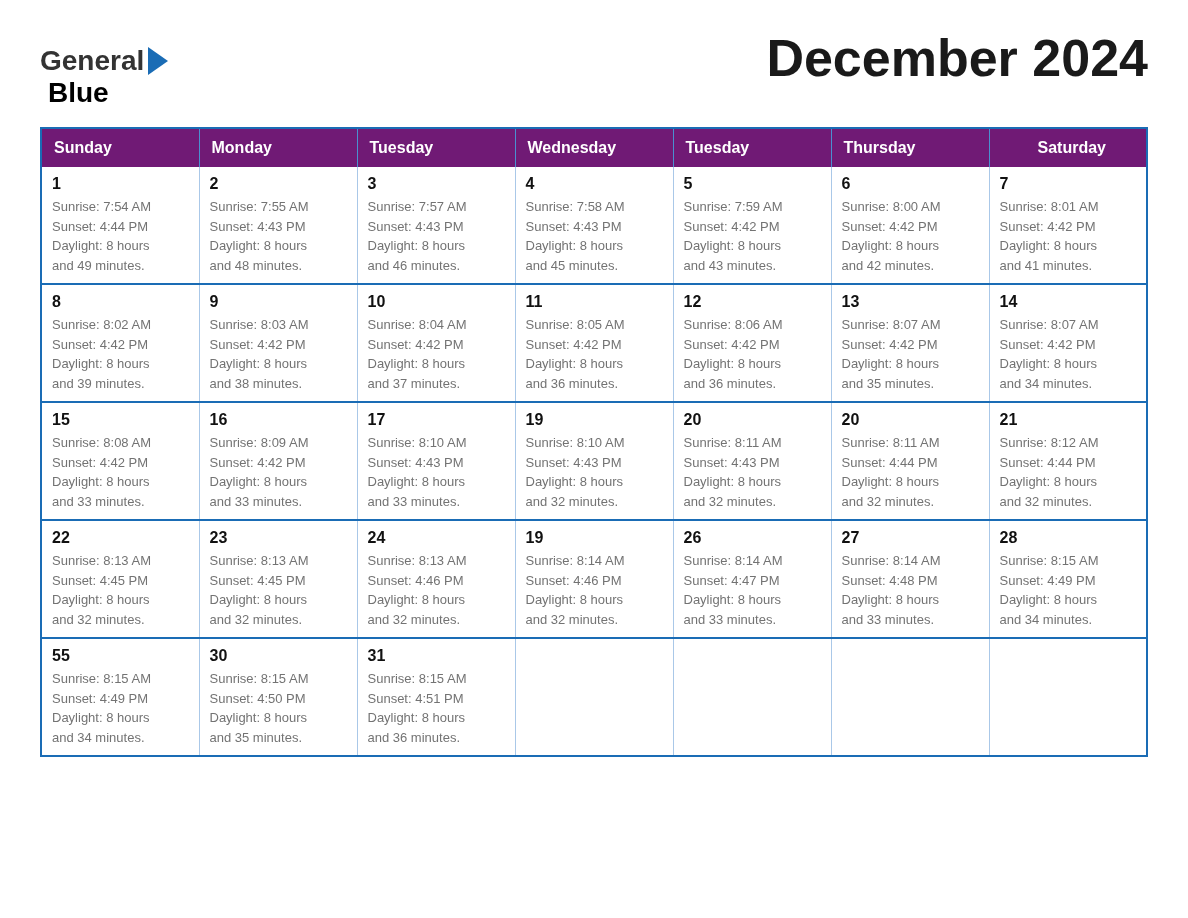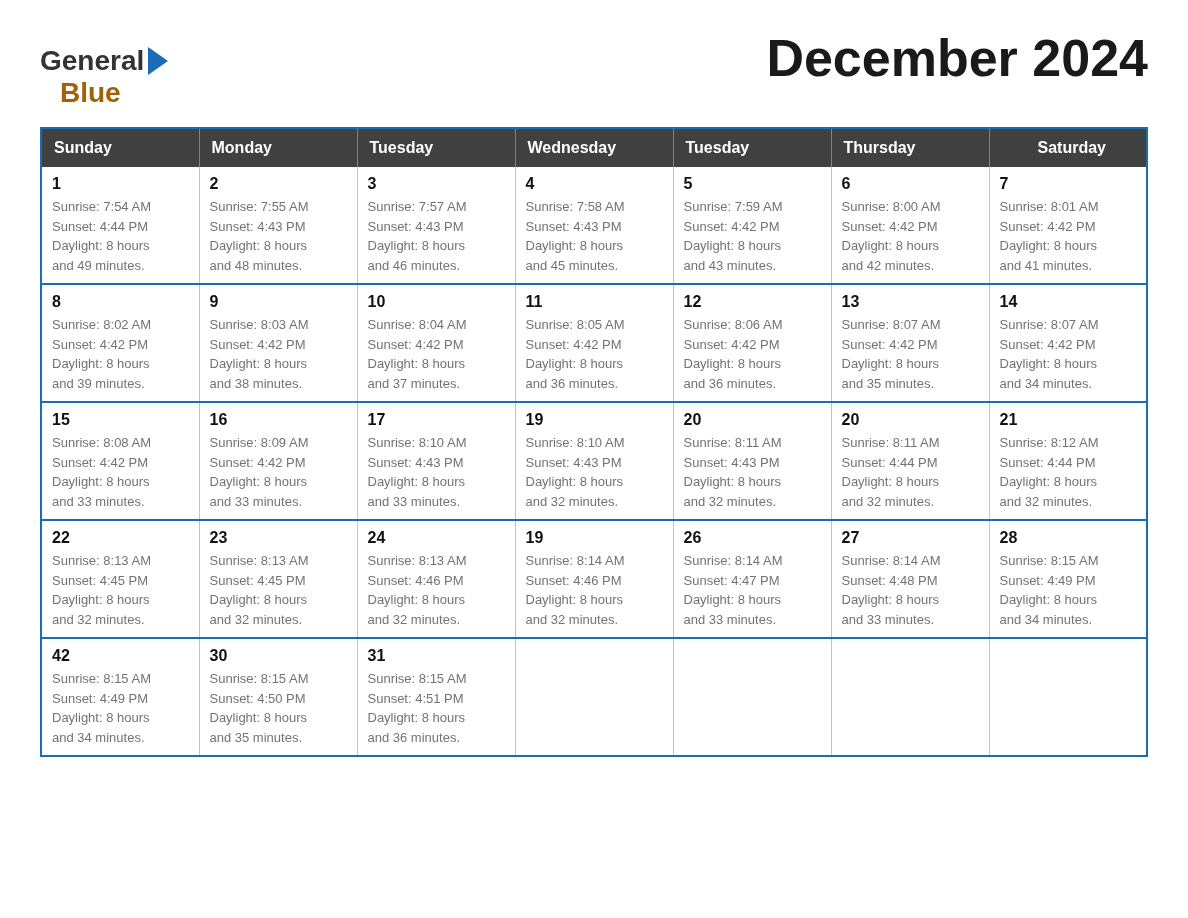--- a/index.html
+++ b/index.html
@@ -23,23 +23,23 @@
     }
     .logo-general {
       font-size: 28px;
       font-weight: bold;
       color: #333;
       line-height: 1;
     }
     .logo-blue {
       font-size: 28px;
       font-weight: bold;
-      color: #a16207;
+      color: #000000;
       line-height: 1;
-      margin-left: 20px;
+      margin-left: 8px;
     }
     .logo-row {
       display: flex;
       align-items: flex-start;
       margin-top: 17px;
     }
     .logo-arrow {
       width: 0;
       height: 0;
       border-top: 14px solid transparent;
@@ -61,21 +61,21 @@
       font-size: 22px;
       color: #333;
       margin-top: 4px;
     }
     .calendar-table {
       width: 100%;
       border-collapse: collapse;
       border: 2px solid #1a6cb5;
     }
     .calendar-table thead tr th {
-      background-color: #404040;
+      background-color: #701a75;
       color: #fff;
       font-size: 16px;
       font-weight: bold;
       padding: 10px 12px;
       text-align: left;
       border-right: 1px solid #4a8fd0;
     }
     .calendar-table thead tr th:last-child {
       border-right: none;
       padding-left: 48px;
@@ -396,21 +396,21 @@
         <div class="day-info">
           Sunrise: 8:15 AM<br>
           Sunset: 4:49 PM<br>
           Daylight: 8 hours<br>
           and 34 minutes.
         </div>
       </td>
       </tr>
       <tr>
         <td>
-        <span class="day-number">42</span>
+        <span class="day-number">55</span>
         <div class="day-info">
           Sunrise: 8:15 AM<br>
           Sunset: 4:49 PM<br>
           Daylight: 8 hours<br>
           and 34 minutes.
         </div>
       </td>
         <td>
         <span class="day-number">30</span>
         <div class="day-info">

